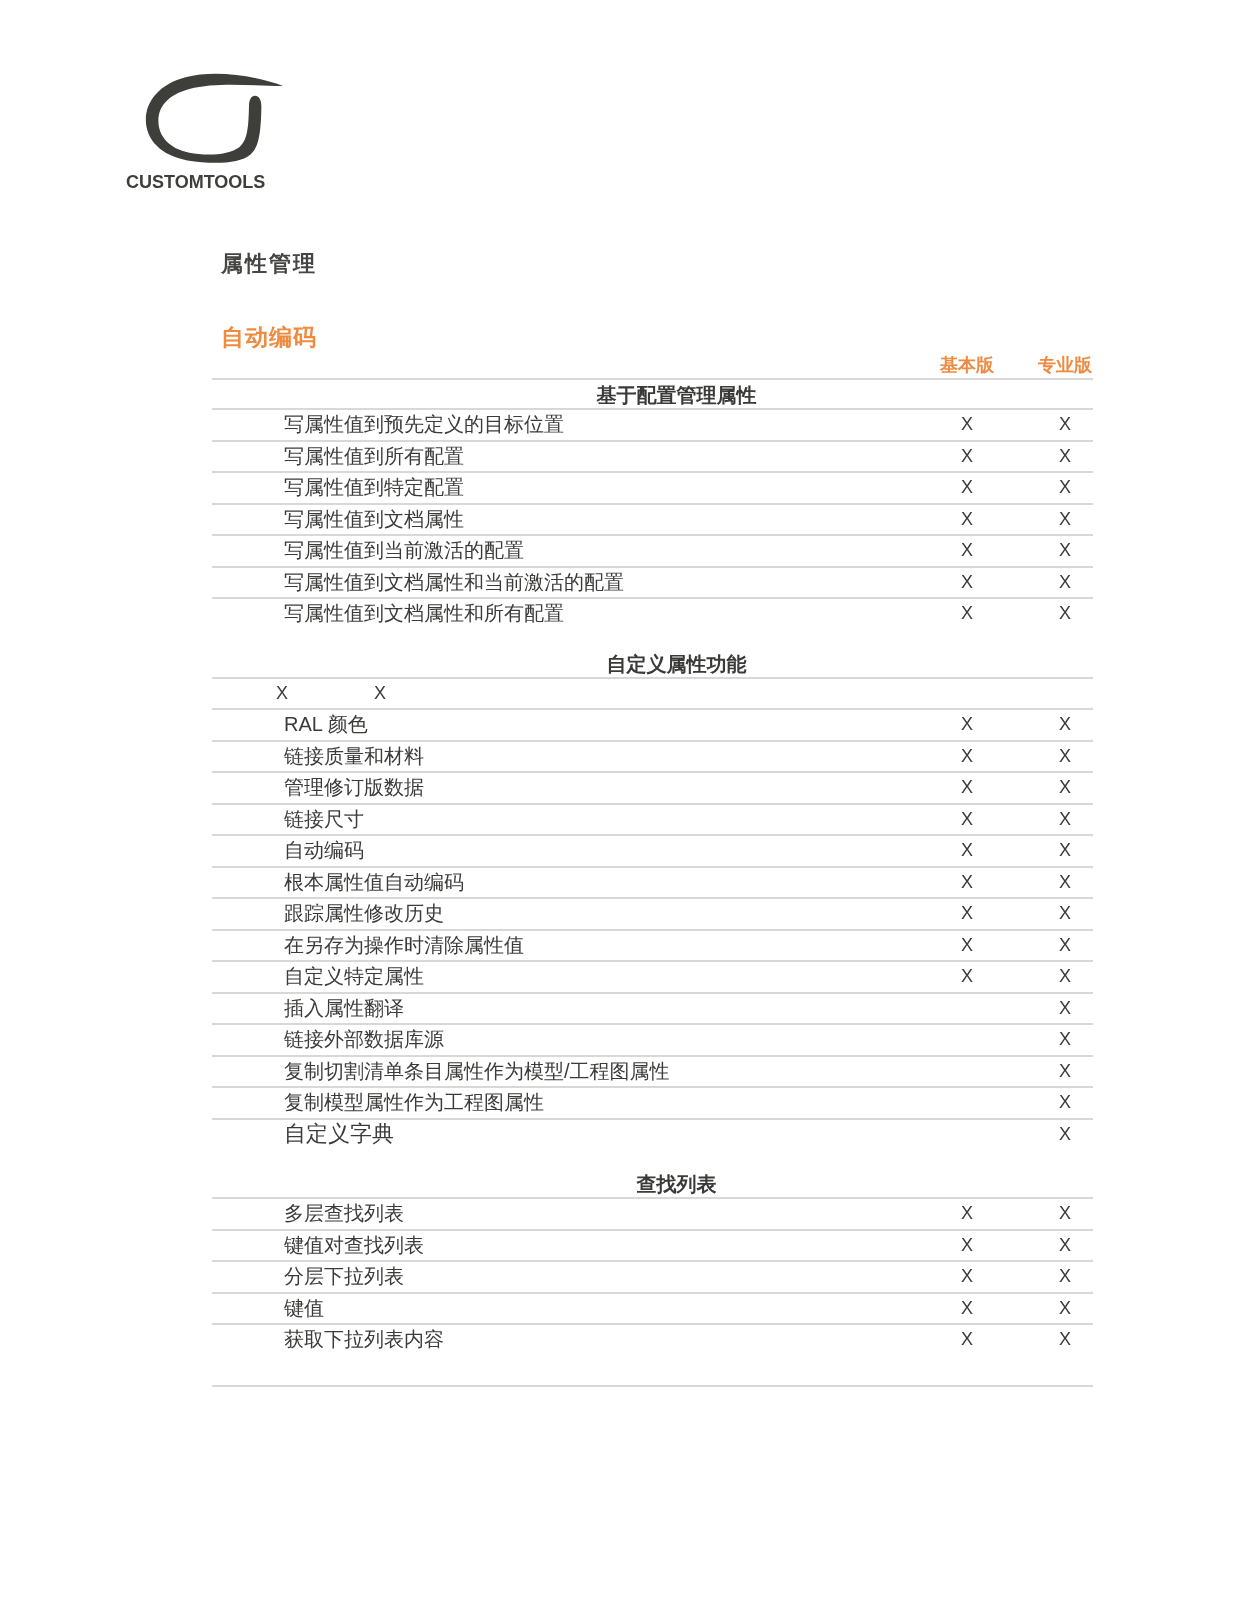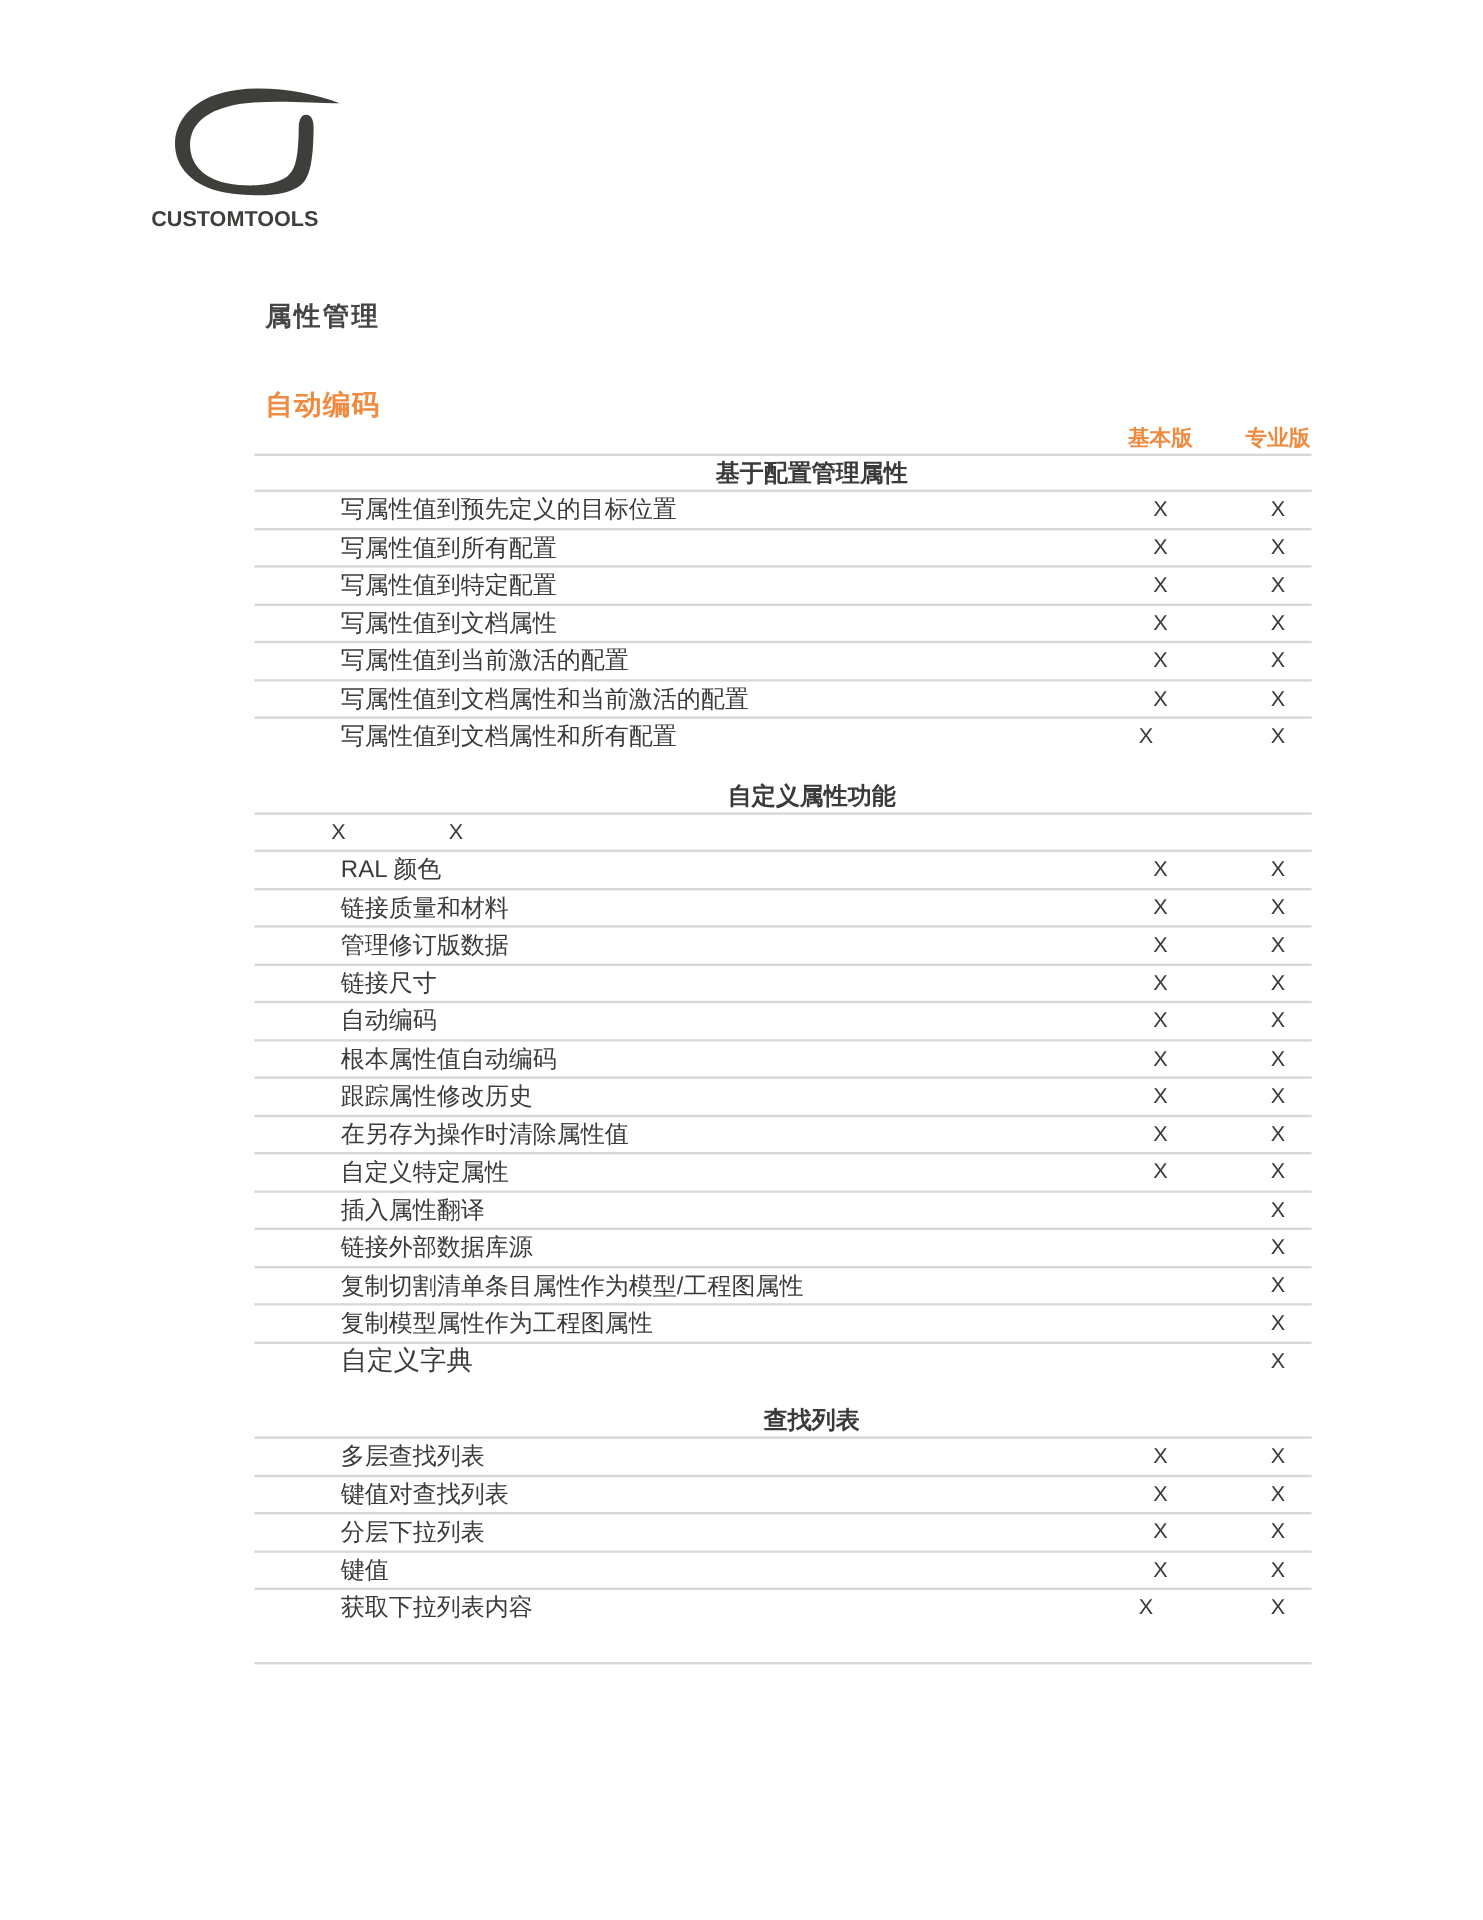--- a/index.html
+++ b/index.html
@@ -42,21 +42,21 @@
     height:28px;line-height:30px;
     padding-left:48px;
     font-size:20px;font-weight:bold;color:#3A3A38;
     border-bottom:2px solid #D8D8D8;
     text-align:center;
   }
   .row{
     display:flex;align-items:center;
     height:29.5px;border-bottom:2px solid #D8D8D8;
   }
-  .row.last{border-bottom:none;gap:12px;}
+  .row.last{border-bottom:none;}
   .row .label{
     flex:1;padding-left:72px;
     font-size:20px;color:#3B3B3A;
     white-space:nowrap;overflow:hidden;
   }
   .row.large .label{font-size:22px;}
   .row .cell{
     font-size:18px;color:#3B3B3A;
   }
   .table-footer{height:30px;border-bottom:2px solid #D8D8D8;}

